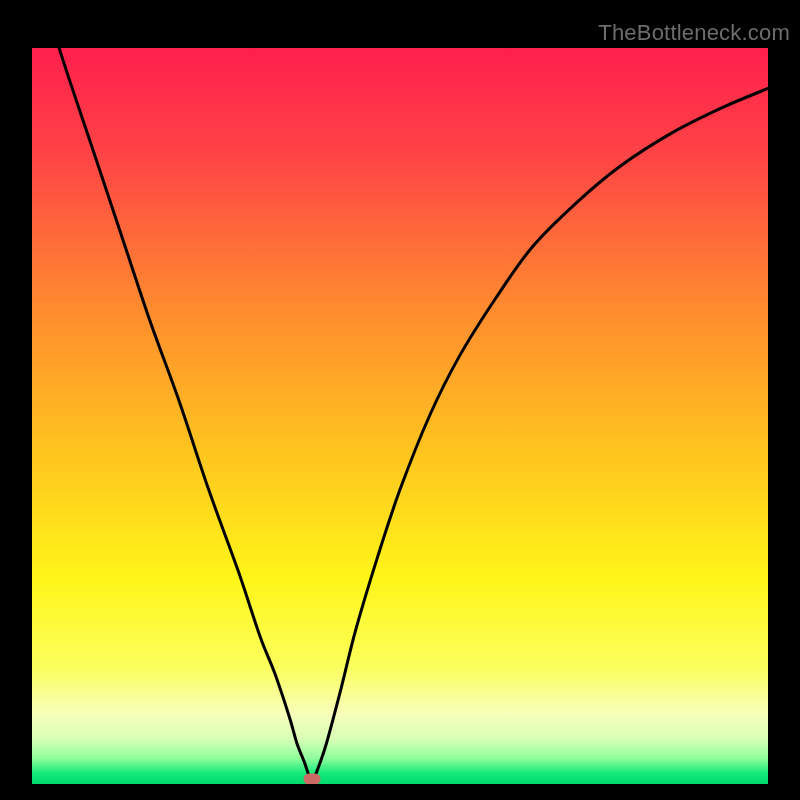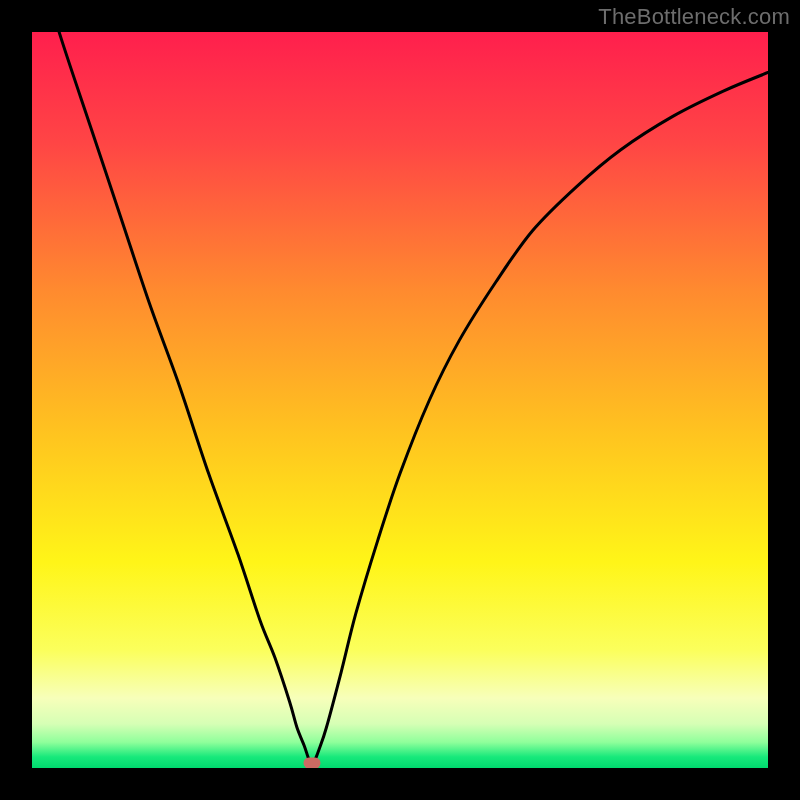--- a/index.html
+++ b/index.html
@@ -7,21 +7,21 @@
     padding: 0;
     width: 800px;
     height: 800px;
     background: #000;
     overflow: hidden;
     font-family: Arial, Helvetica, sans-serif;
   }
   .frame {
     position: absolute;
     left: 0;
-    top: 0;
+    top: 16px;
     width: 800px;
     height: 679px;
     background: #000;
   }
   .plot {
     position: absolute;
     left: 32px;
     top: 32px;
     width: 736px;
     height: 736px;

